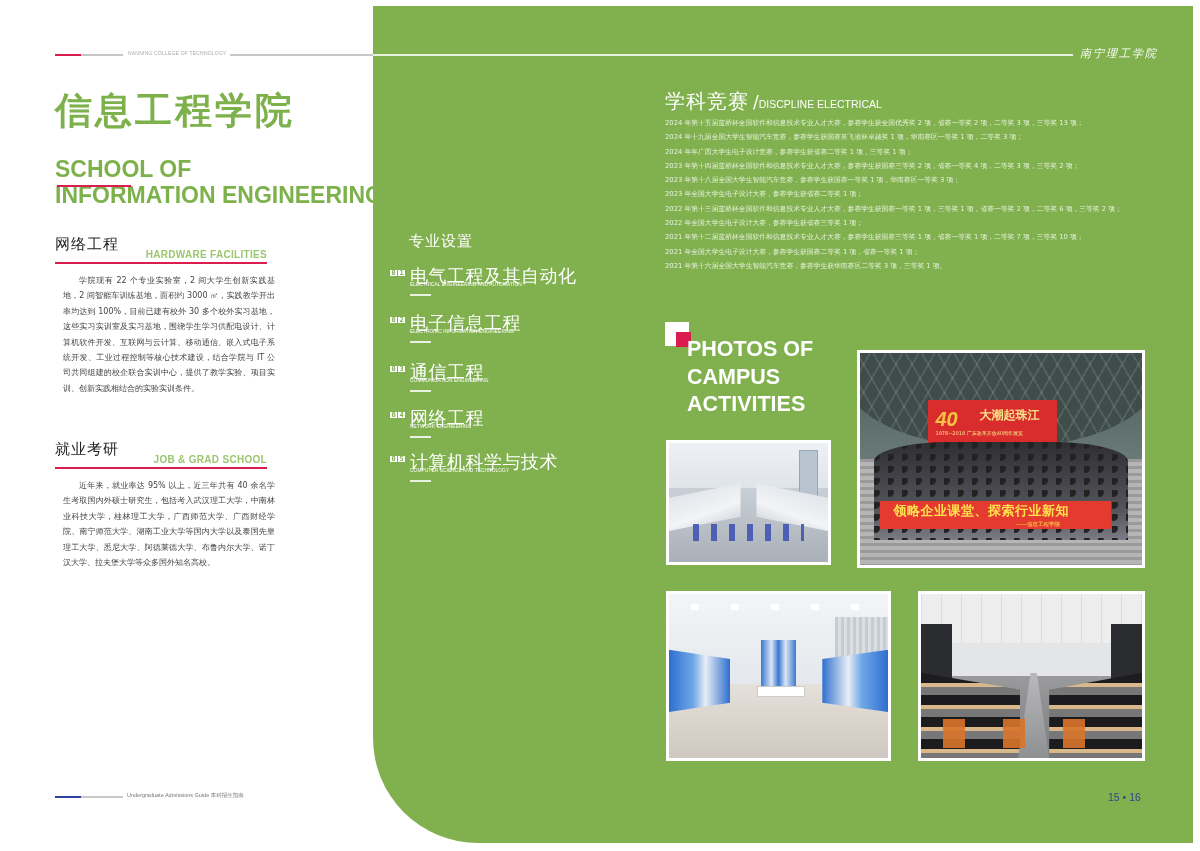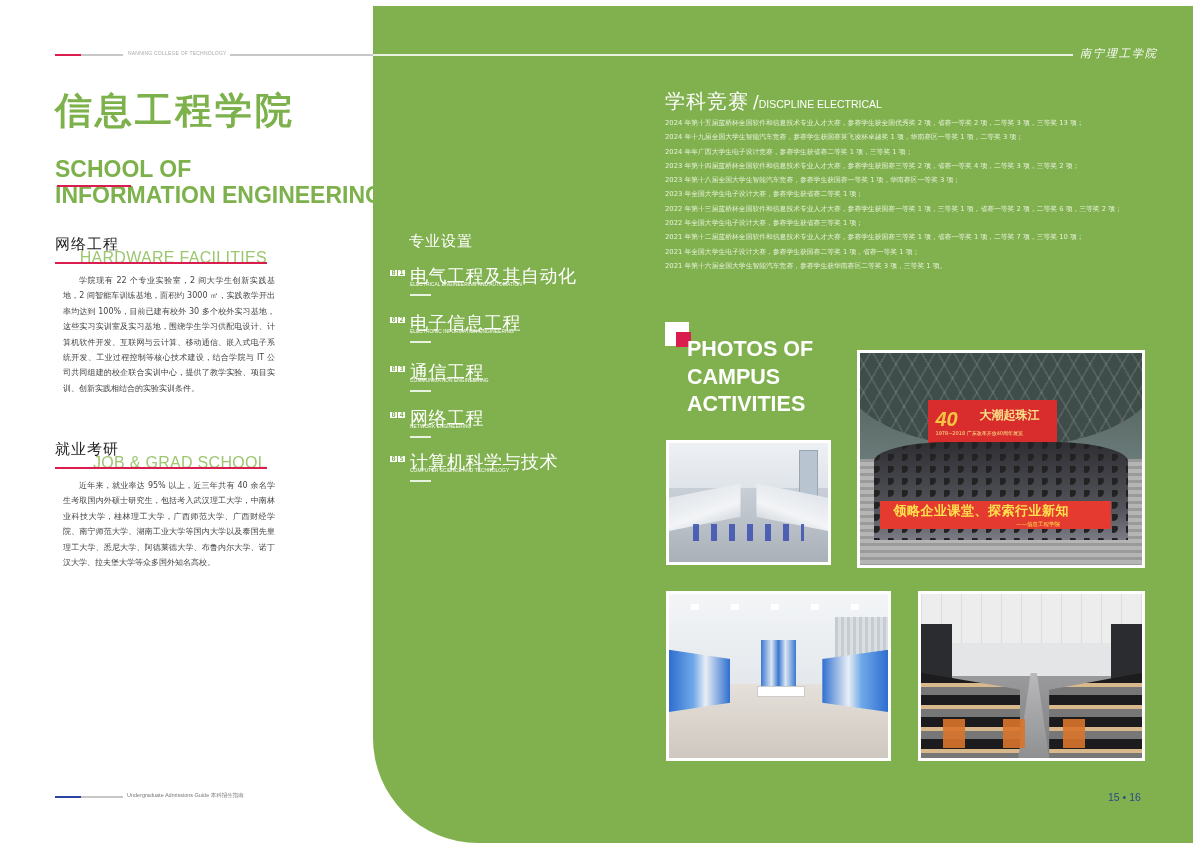--- a/index.html
+++ b/index.html
@@ -14,21 +14,21 @@
   .top-rule .grey2 { position: absolute; left: 175px; top: 0; width: 143px; height: 2px; background: #c8c8c8; }
 
   
   .title-cn { position: absolute; left: 55px; top: 86px; font-size: 37px; font-weight: bold; color: #7db14b; letter-spacing: 3px; white-space: nowrap; }
   .title-en { position: absolute; left: 55px; top: 124px; font-family: "Liberation Sans", sans-serif; font-weight: bold; color: #7db14b; font-size: 23px; line-height: 26px; white-space: nowrap; margin-top: 32px; }
   .title-underline { position: absolute; left: 57px; top: 185px; width: 74px; height: 2px; background: #d91e4f; }
 
   
   .section { position: absolute; left: 55px; width: 212px; }
   .section .heading-cn { font-size: 15px; color: #222; letter-spacing: 1px; white-space: nowrap; }
-  .section .heading-en { position: absolute; right: 0; top: 14px; font-family: "Liberation Sans", sans-serif; font-size: 16px; color: #9cc66f; letter-spacing: 0.3px; white-space: nowrap; font-weight: normal; }
+  .section .heading-en { position: absolute; right: 0; top: 14px; font-family: "Liberation Sans", sans-serif; font-size: 10px; color: #9cc66f; letter-spacing: 0.3px; white-space: nowrap; font-weight: bold; }
   .section .heading-rule { position: absolute; left: 0; top: 27px; width: 212px; height: 2px; background: #d91e4f; }
   .section .body { position: absolute; left: 8px; top: 38px; width: 212px; font-size: 8px; line-height: 15.4px; color: #444; text-align: justify; text-indent: 16px; }
 
   .section-hw { top: 235px; }
   .section-job { top: 440px; }
 
   
   .footer-rule { position: absolute; left: 55px; top: 796px; width: 300px; height: 10px; }
   .footer-rule .blue { position: absolute; left: 0; top: 0; width: 26px; height: 2px; background: #2c44a0; }
   .footer-rule .grey { position: absolute; left: 26px; top: 0; width: 42px; height: 2px; background: #c8c8c8; }

